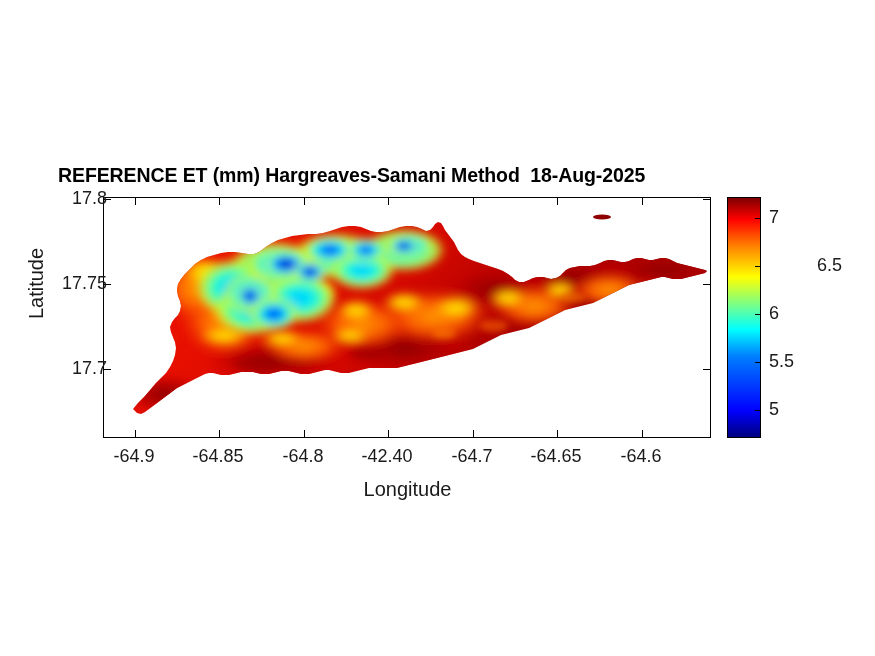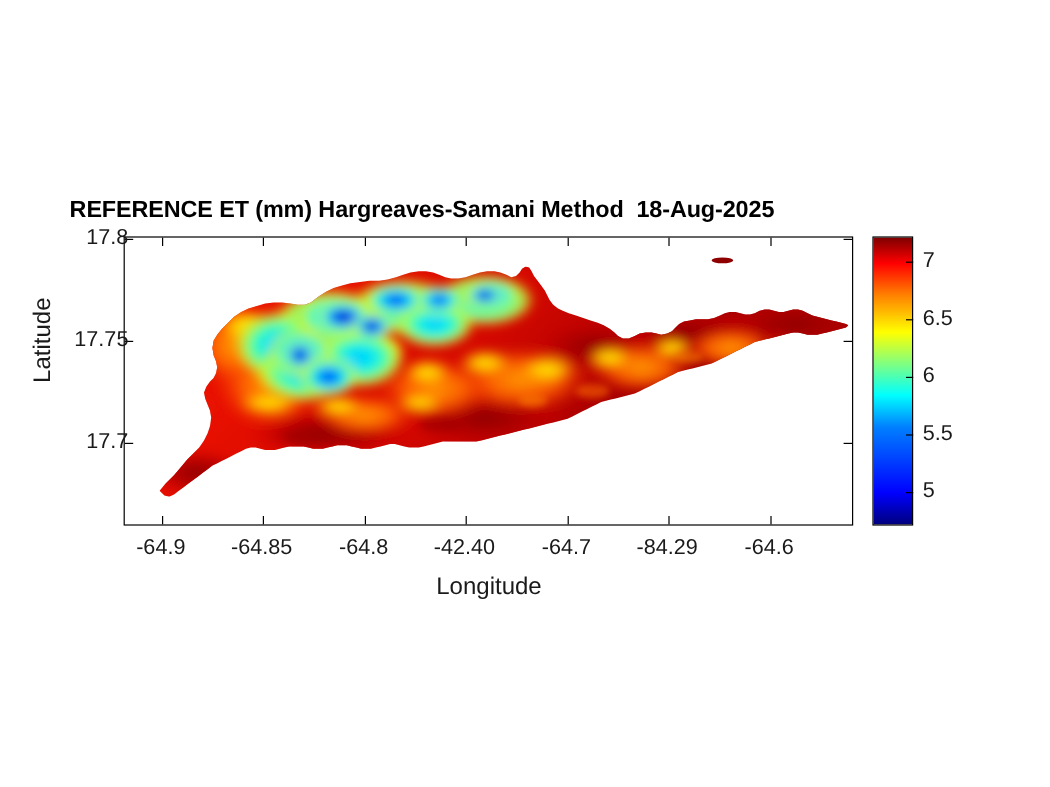--- a/index.html
+++ b/index.html
@@ -389,34 +389,34 @@
     <div class="tick-y-right" style="top:171px;"></div>
     <div class="tick-y-right" style="top:86px;"></div>
     <div class="tick-y-right" style="top:1px;"></div>
   </div>
 
   <div class="xticklabel" style="left:134px; top:446px;">-64.9</div>
   <div class="xticklabel" style="left:218px; top:446px;">-64.85</div>
   <div class="xticklabel" style="left:303px; top:446px;">-64.8</div>
   <div class="xticklabel" style="left:387px; top:446px;">-42.40</div>
   <div class="xticklabel" style="left:472px; top:446px;">-64.7</div>
-  <div class="xticklabel" style="left:556px; top:446px;">-84.29</div>
+  <div class="xticklabel" style="left:556px; top:446px;">-64.65</div>
   <div class="xticklabel" style="left:641px; top:446px;">-64.6</div>
 
   <div class="yticklabel" style="left:48px; top:368px; width:46px;">17.7</div>
   <div class="yticklabel" style="left:36px; top:283px; width:58px;">17.75</div>
   <div class="yticklabel" style="left:48px; top:198px; width:46px;">17.8</div>
 
   <div id="colorbar">
     <div class="cb-tick" style="top:20px;"></div>
     <div class="cb-tick" style="top:68px;"></div>
     <div class="cb-tick" style="top:116px;"></div>
     <div class="cb-tick" style="top:164px;"></div>
     <div class="cb-tick" style="top:212px;"></div>
   </div>
 
   <div class="cbticklabel" style="top:217px;">7</div>
-  <div class="cbticklabel" style="top:265px;">6.5</div>
+  <div class="cbticklabel" style="top:265px;margin-left:48px;">6.5</div>
   <div class="cbticklabel" style="top:313px;">6</div>
   <div class="cbticklabel" style="top:361px;">5.5</div>
   <div class="cbticklabel" style="top:409px;">5</div>
 
 </div>
 
 </body></html>

